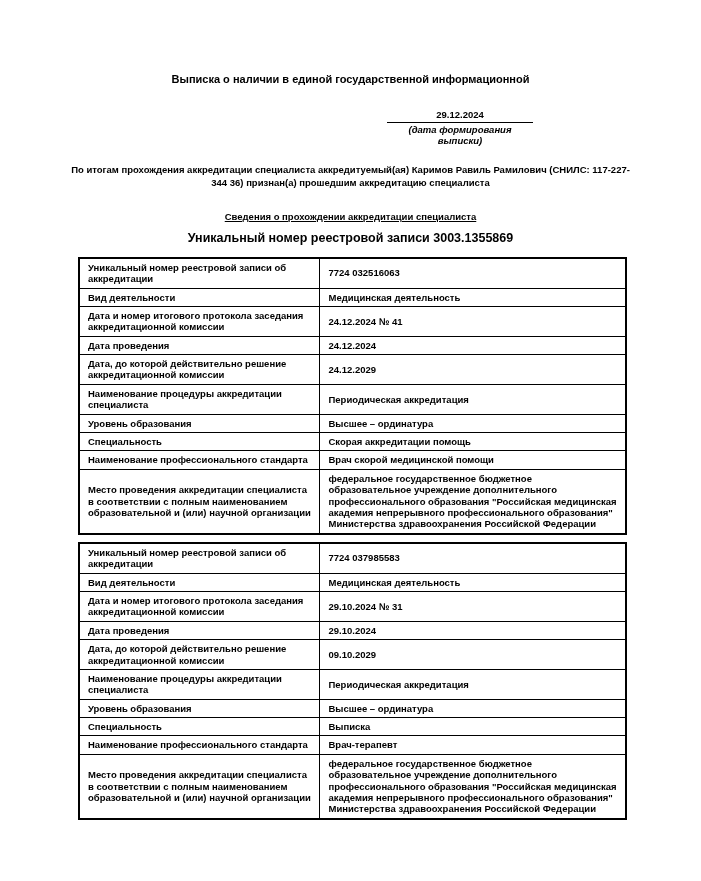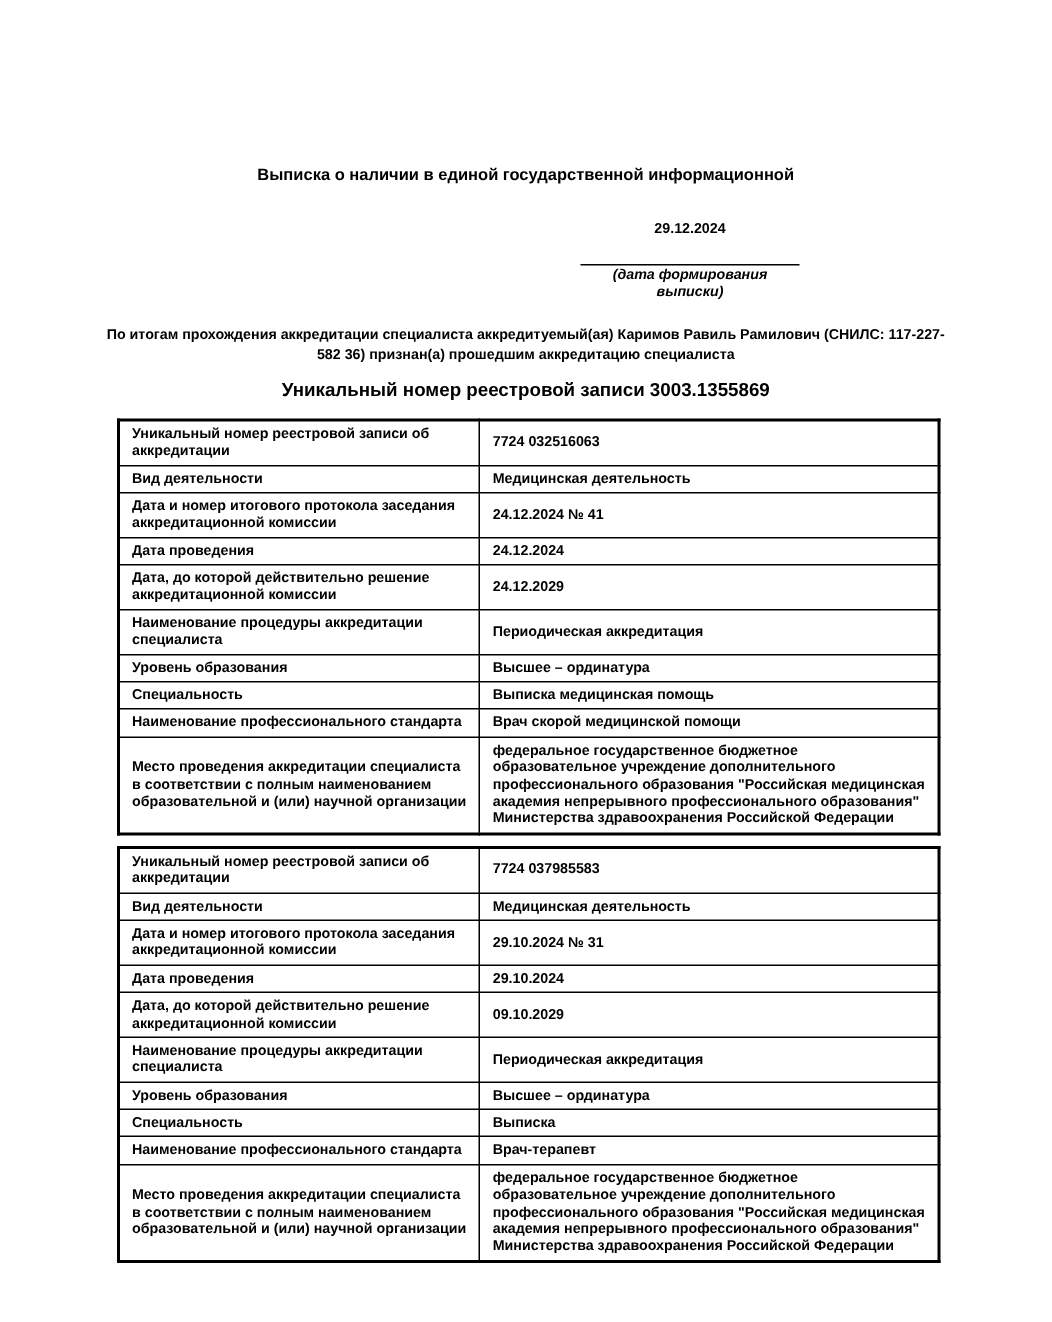--- a/index.html
+++ b/index.html
@@ -8,31 +8,31 @@
     width:701px; height:881px;
     font-family:"Liberation Sans", sans-serif;
     font-weight:700;
     color:#000000;
     position:relative;
     overflow:hidden;
   }
   .page { width:701px; height:881px; background:#fff; }
 
   .doc-title {
-    margin:0 auto; padding-top:108px;
+    margin:0 auto; padding-top:70px;
     width:440px; text-align:center;
     font-size:11px; line-height:1.65;
   }
 
   .date-block {
     margin-top:21px; margin-left:387px;
     width:146px; text-align:center;
     font-size:9.5px;
   }
-  .date-value { display:block; padding-bottom:18px; border-bottom:1.5px solid #000; }
+  .date-value { display:block; padding-bottom:2px; border-bottom:1.5px solid #000; }
   .date-caption { display:block; padding-top:1px;font-style:italic; }
 
   .intro {
     margin:17px auto 0; width:566px;
     text-align:center; font-size:9.5px; line-height:1.4;
   }
 
   .section-heading {
     margin-top:21px; text-align:center;
     font-size:9.5px; text-decoration:underline;
@@ -68,22 +68,23 @@
 
   <div class="doc-title">
     <div>Выписка о наличии в единой государственной информационной</div>
   </div>
 
   <div class="date-block">
     <span class="date-value">29.12.2024</span>
     <span class="date-caption">(дата формирования выписки)</span>
   </div>
 
-  <div class="intro">По итогам прохождения аккредитации специалиста аккредитуемый(ая) Каримов Равиль Рамилович (СНИЛС: 117-227-582 36) признан(а) прошедшим аккредитацию специалиста</div>
+  <div class="intro">По итогам прохождения аккредитации специалиста аккредитуемый(ая) Каримов Равиль Рамилович (СНИЛС: 117-227-344 36) признан(а) прошедшим аккредитацию специалиста</div>
 
+  <div class="section-heading">Сведения о прохождении аккредитации специалиста</div>
 
   <div class="registry-heading">Уникальный номер реестровой записи 3003.1355869</div>
 
   <table class="acc-table">
     <tbody>
       <tr>
         <td class="cell-label">Уникальный номер реестровой записи об аккредитации</td>
         <td class="cell-value">7724 032516063</td>
       </tr>
       <tr>
@@ -105,21 +106,21 @@
       <tr>
         <td class="cell-label">Наименование процедуры аккредитации специалиста</td>
         <td class="cell-value">Периодическая аккредитация</td>
       </tr>
       <tr>
         <td class="cell-label">Уровень образования</td>
         <td class="cell-value">Высшее – ординатура</td>
       </tr>
       <tr>
         <td class="cell-label">Специальность</td>
-        <td class="cell-value">Выписка медицинская помощь</td>
+        <td class="cell-value">Скорая аккредитации помощь</td>
       </tr>
       <tr>
         <td class="cell-label">Наименование профессионального стандарта</td>
         <td class="cell-value">Врач скорой медицинской помощи</td>
       </tr>
       <tr>
         <td class="cell-label">Место проведения аккредитации специалиста в соответствии с полным наименованием образовательной и (или) научной организации</td>
         <td class="cell-value">федеральное государственное бюджетное образовательное учреждение дополнительного профессионального образования "Российская медицинская академия непрерывного профессионального образования" Министерства здравоохранения Российской Федерации</td>
       </tr>
     </tbody>

